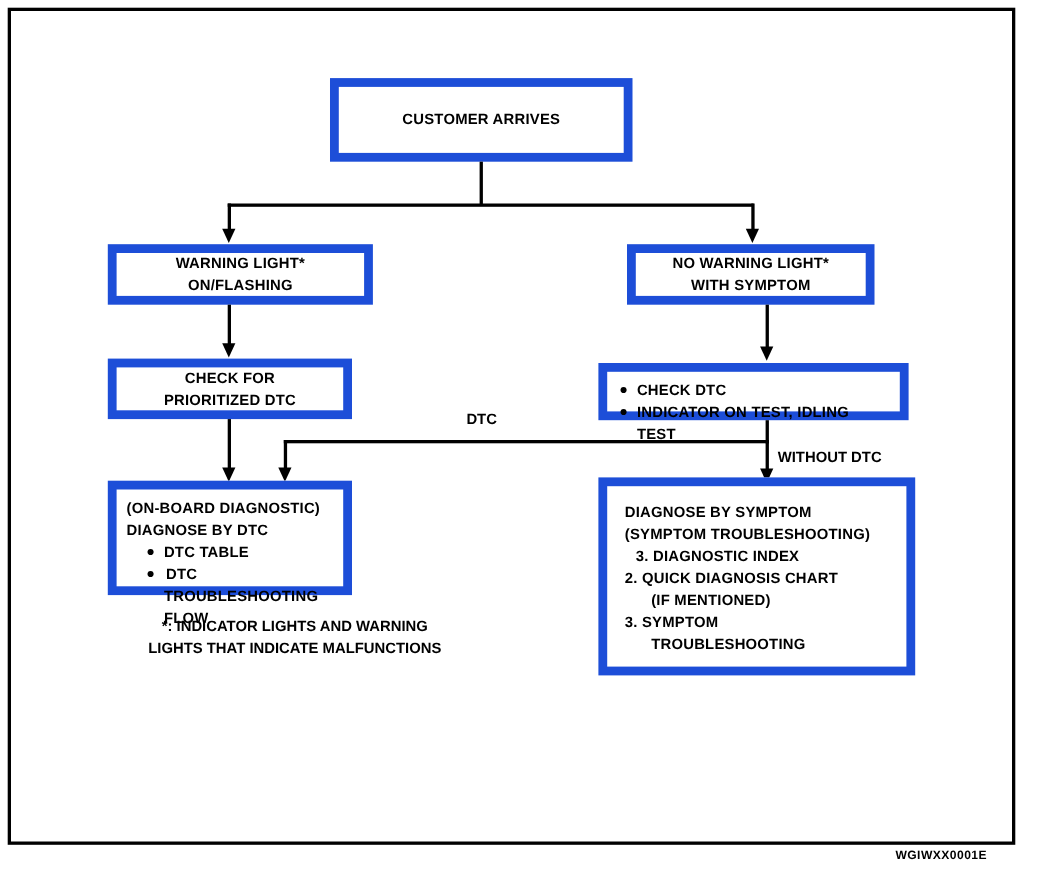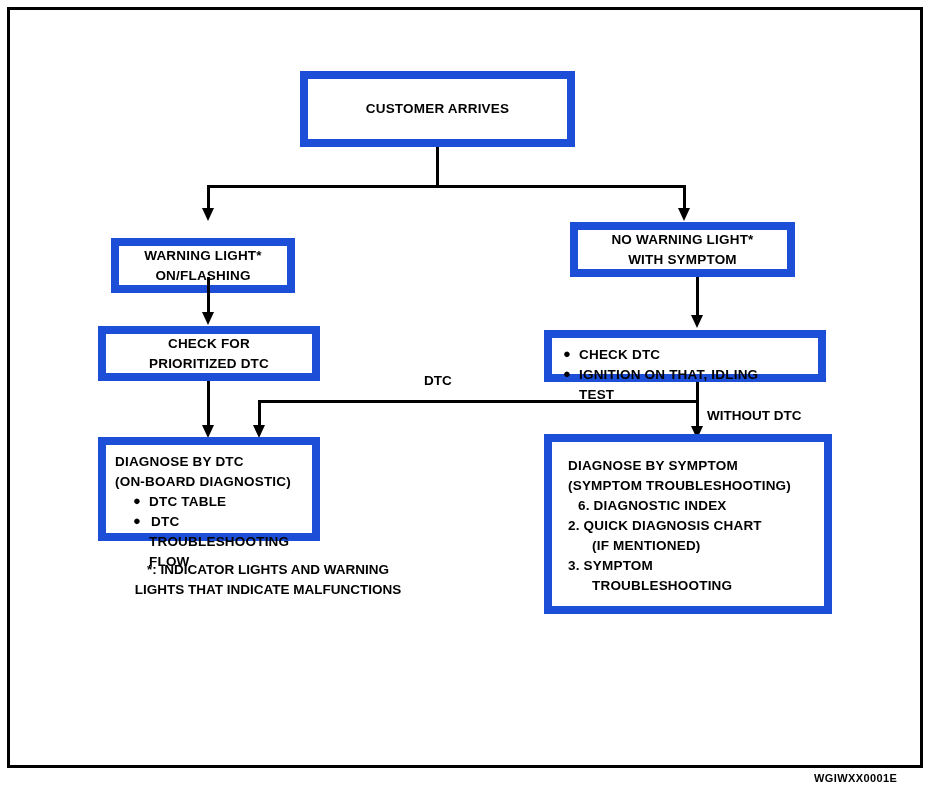--- a/index.html
+++ b/index.html
@@ -131,21 +131,21 @@
     <span class="txt">CUSTOMER ARRIVES</span>
   </div>
 
   <div class="vline" style="left:436px; top:147px; height:40px;"></div>
   <div class="hline" style="left:207px; top:185px; width:478px;"></div>
   <div class="vline" style="left:207px; top:185px; height:25px;"></div>
   <div class="arrowhead" style="left:202px; top:208px;"></div>
   <div class="vline" style="left:683px; top:185px; height:25px;"></div>
   <div class="arrowhead" style="left:678px; top:208px;"></div>
 
-  <div class="box center" style="left:98px; top:238px; width:184px; height:55px;margin-left:13px;">
+  <div class="box center" style="left:98px; top:222px; width:241px; height:55px;">
     <span class="txt">WARNING LIGHT*
 ON/FLASHING</span>
   </div>
 
   <div class="vline" style="left:207px; top:277px; height:37px;"></div>
   <div class="arrowhead" style="left:202px; top:312px;"></div>
 
   <div class="box center" style="left:570px; top:222px; width:225px; height:55px;">
     <span class="txt">NO WARNING LIGHT*
 WITH SYMPTOM</span>
@@ -162,56 +162,56 @@
   <div class="vline" style="left:207px; top:381px; height:46px;"></div>
   <div class="arrowhead" style="left:202px; top:425px;"></div>
 
   <div class="box left overflowbox" style="left:544px; top:330px; width:282px; height:52px;">
     <span class="bulletline">
       <span class="bullet">●</span>
       <span>CHECK DTC</span>
     </span>
     <span class="bulletline">
       <span class="bullet">●</span>
-      <span>IGNITION ON THAT, IDLING</span>
+      <span>INDICATOR ON TEST, IDLING</span>
     </span>
     <span class="indent1">TEST</span>
   </div>
 
   <div class="vline" style="left:696px; top:382px; height:21px;"></div>
   <div class="hline" style="left:258px; top:400px; width:441px;"></div>
   <div class="vline" style="left:258px; top:400px; height:27px;"></div>
   <div class="arrowhead" style="left:253px; top:425px;"></div>
 
   <div class="label" style="left:424px; top:373px;">DTC</div>
 
   <div class="vline" style="left:696px; top:400px; height:30px;"></div>
   <div class="arrowhead" style="left:691px; top:426px;"></div>
 
   <div class="label" style="left:707px; top:408px;">WITHOUT DTC</div>
 
   <div class="box left" style="left:98px; top:437px; width:222px; height:104px;">
+    <span class="listline">(ON-BOARD DIAGNOSTIC)</span>
     <span class="listline">DIAGNOSE BY DTC</span>
-    <span class="listline">(ON-BOARD DIAGNOSTIC)</span>
     <span class="bulletline" style="padding-left:34px;">
       <span class="bullet" style="left:18px;">●</span>
       <span>DTC TABLE</span>
     </span>
     <span class="bulletline" style="padding-left:36px;">
       <span class="bullet" style="left:18px;">●</span>
       <span>DTC</span>
     </span>
     <span class="indent2">TROUBLESHOOTING</span>
     <span class="indent2">FLOW</span>
   </div>
 
   <div class="box left" style="left:544px; top:434px; width:288px; height:180px; padding-top:14px; padding-left:16px;">
     <span class="listline">DIAGNOSE BY SYMPTOM</span>
     <span class="listline">(SYMPTOM TROUBLESHOOTING)</span>
-    <span class="numline" style="padding-left:10px;">6. DIAGNOSTIC INDEX</span>
+    <span class="numline" style="padding-left:10px;">3. DIAGNOSTIC INDEX</span>
     <span class="numline">2. QUICK DIAGNOSIS CHART</span>
     <span class="numline" style="padding-left:24px;">(IF MENTIONED)</span>
     <span class="numline">3. SYMPTOM</span>
     <span class="numline" style="padding-left:24px;">TROUBLESHOOTING</span>
   </div>
 
   <div class="note" style="left:88px; top:560px; width:360px;">*: INDICATOR LIGHTS AND WARNING
     LIGHTS THAT INDICATE MALFUNCTIONS</div>
 
   <div class="code" style="left:814px; top:772px;">WGIWXX0001E</div>

